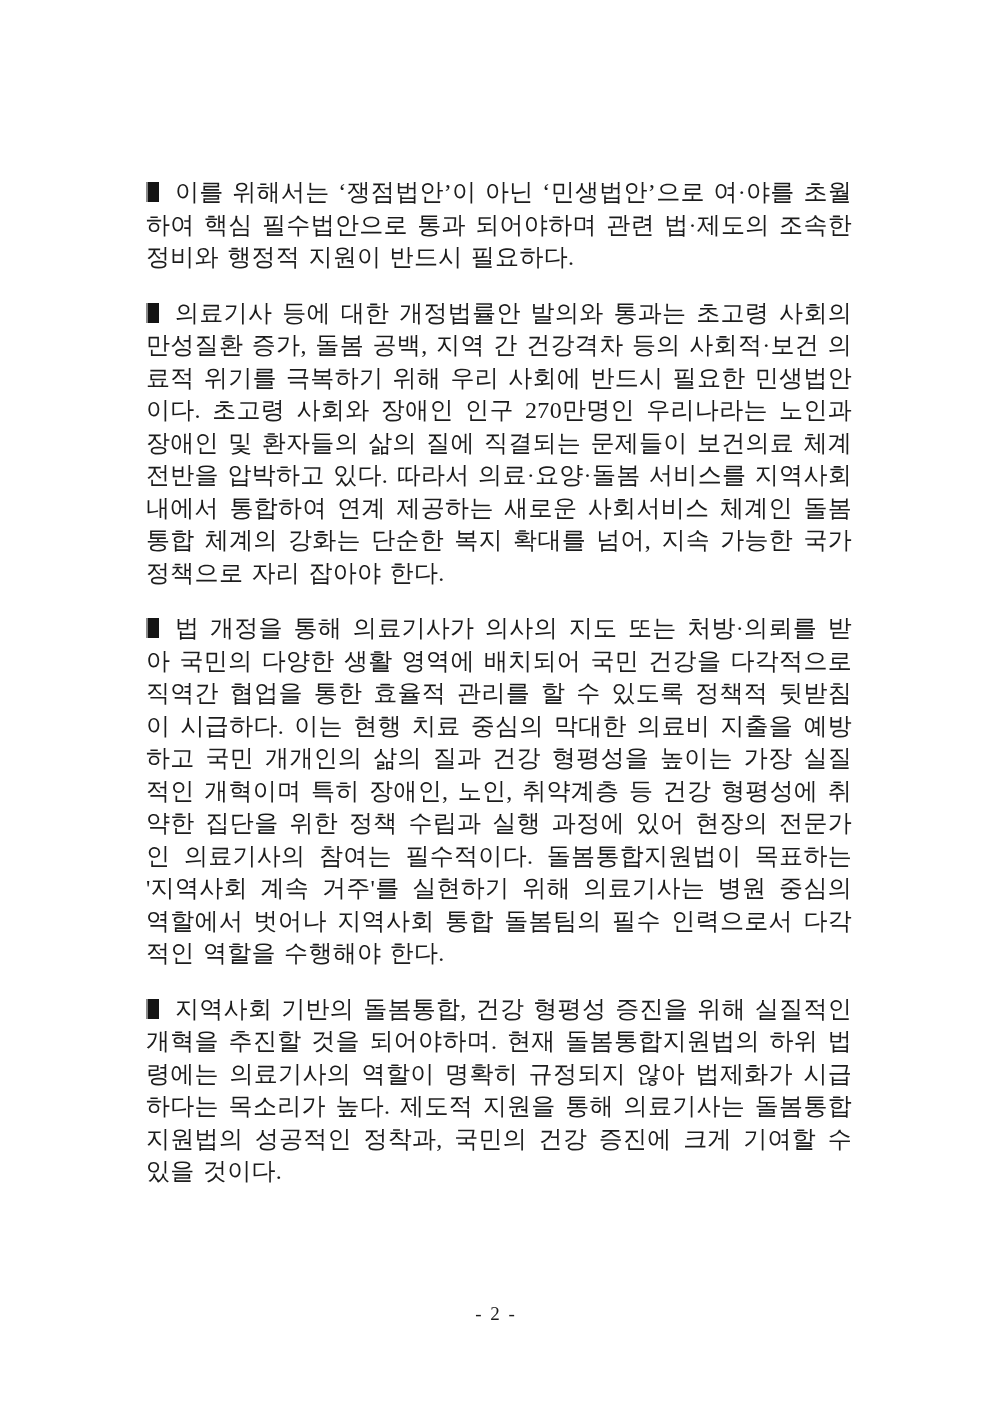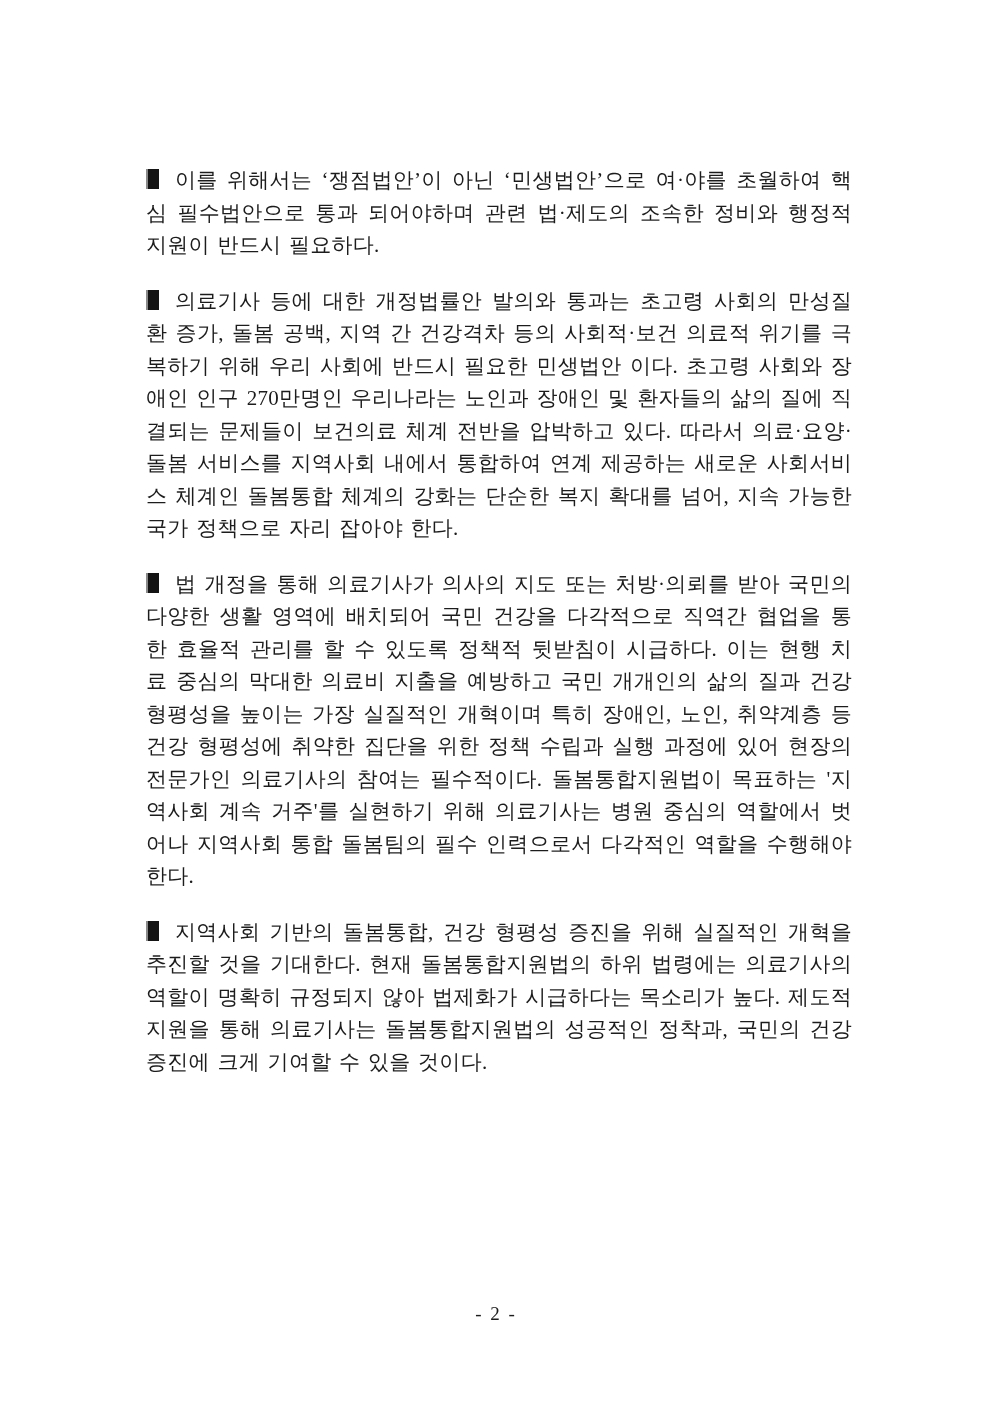--- a/index.html
+++ b/index.html
@@ -18,26 +18,26 @@
     position: absolute;
     left: 0;
     top: 0;
     width: 992px;
     height: 1403px;
     background: #ffffff;
     box-sizing: border-box;
     padding: 164px 140px 0 146px;
   }
   .para {
-    font-size: 21px;
+    font-size: 24px;
     line-height: 32.5px;
     letter-spacing: 0.3px;
     word-spacing: 2px;
     text-align: justify;
-    margin: 0 0 23px 0;
+    margin: 12px 0 23px 0;
   }
   .bullet {
     display: inline-block;
     width: 13px;
     height: 20px;
     background: #141414;
     border-left: 2px solid #8a8a8a;
     box-sizing: border-box;
     margin-right: 16px;
     vertical-align: -2px;
@@ -64,18 +64,18 @@
 
   <p class="para">
     <span class="bullet"></span><span>의료기사 등에 대한 개정법률안 발의와 통과는 초고령 사회의 만성질환 증가, 돌봄 공백, 지역 간 건강격차 등의 사회적·보건 의료적 위기를 극복하기 위해 우리 사회에 반드시 필요한 민생법안 이다. 초고령 사회와 장애인 인구 270만명인 우리나라는 노인과 장애인 및 환자들의 삶의 질에 직결되는 문제들이 보건의료 체계 전반을 압박하고 있다. 따라서 의료·요양·돌봄 서비스를 지역사회 내에서 통합하여 연계 제공하는 새로운 사회서비스 체계인 돌봄통합 체계의 강화는 단순한 복지 확대를 넘어, 지속 가능한 국가 정책으로 자리 잡아야 한다.</span>
   </p>
 
   <p class="para">
     <span class="bullet"></span><span>법 개정을 통해 의료기사가 의사의 지도 또는 처방·의뢰를 받아 국민의 다양한 생활 영역에 배치되어 국민 건강을 다각적으로 직역간 협업을 통한 효율적 관리를 할 수 있도록 정책적 뒷받침이 시급하다. 이는 현행 치료 중심의 막대한 의료비 지출을 예방하고 국민 개개인의 삶의 질과 건강 형평성을 높이는 가장 실질적인 개혁이며 특히 장애인, 노인, 취약계층 등 건강 형평성에 취약한 집단을 위한 정책 수립과 실행 과정에 있어 현장의 전문가인 의료기사의 참여는 필수적이다. 돌봄통합지원법이 목표하는 '지역사회 계속 거주'를 실현하기 위해 의료기사는 병원 중심의 역할에서 벗어나 지역사회 통합 돌봄팀의 필수 인력으로서 다각적인 역할을 수행해야 한다.</span>
   </p>
 
   <p class="para">
-    <span class="bullet"></span><span>지역사회 기반의 돌봄통합, 건강 형평성 증진을 위해 실질적인 개혁을 추진할 것을 기대한다. 현재 돌봄통합지원법의 하위 법령에는 의료기사의 역할이 명확히 규정되지 않아 법제화가 시급하다는 목소리가 높다. 제도적 지원을 통해 의료기사는 돌봄통합지원법의 성공적인 정착과, 국민의 건강 증진에 크게 기여할 수 있을 것이다.</span>
+    <span class="bullet"></span><span>지역사회 기반의 돌봄통합, 건강 형평성 증진을 위해 실질적인 개혁을 추진할 것을 되어야하며. 현재 돌봄통합지원법의 하위 법령에는 의료기사의 역할이 명확히 규정되지 않아 법제화가 시급하다는 목소리가 높다. 제도적 지원을 통해 의료기사는 돌봄통합지원법의 성공적인 정착과, 국민의 건강 증진에 크게 기여할 수 있을 것이다.</span>
   </p>
 
 
   <div class="footer">- 2 -</div>
 </div>
 
 </body></html>

